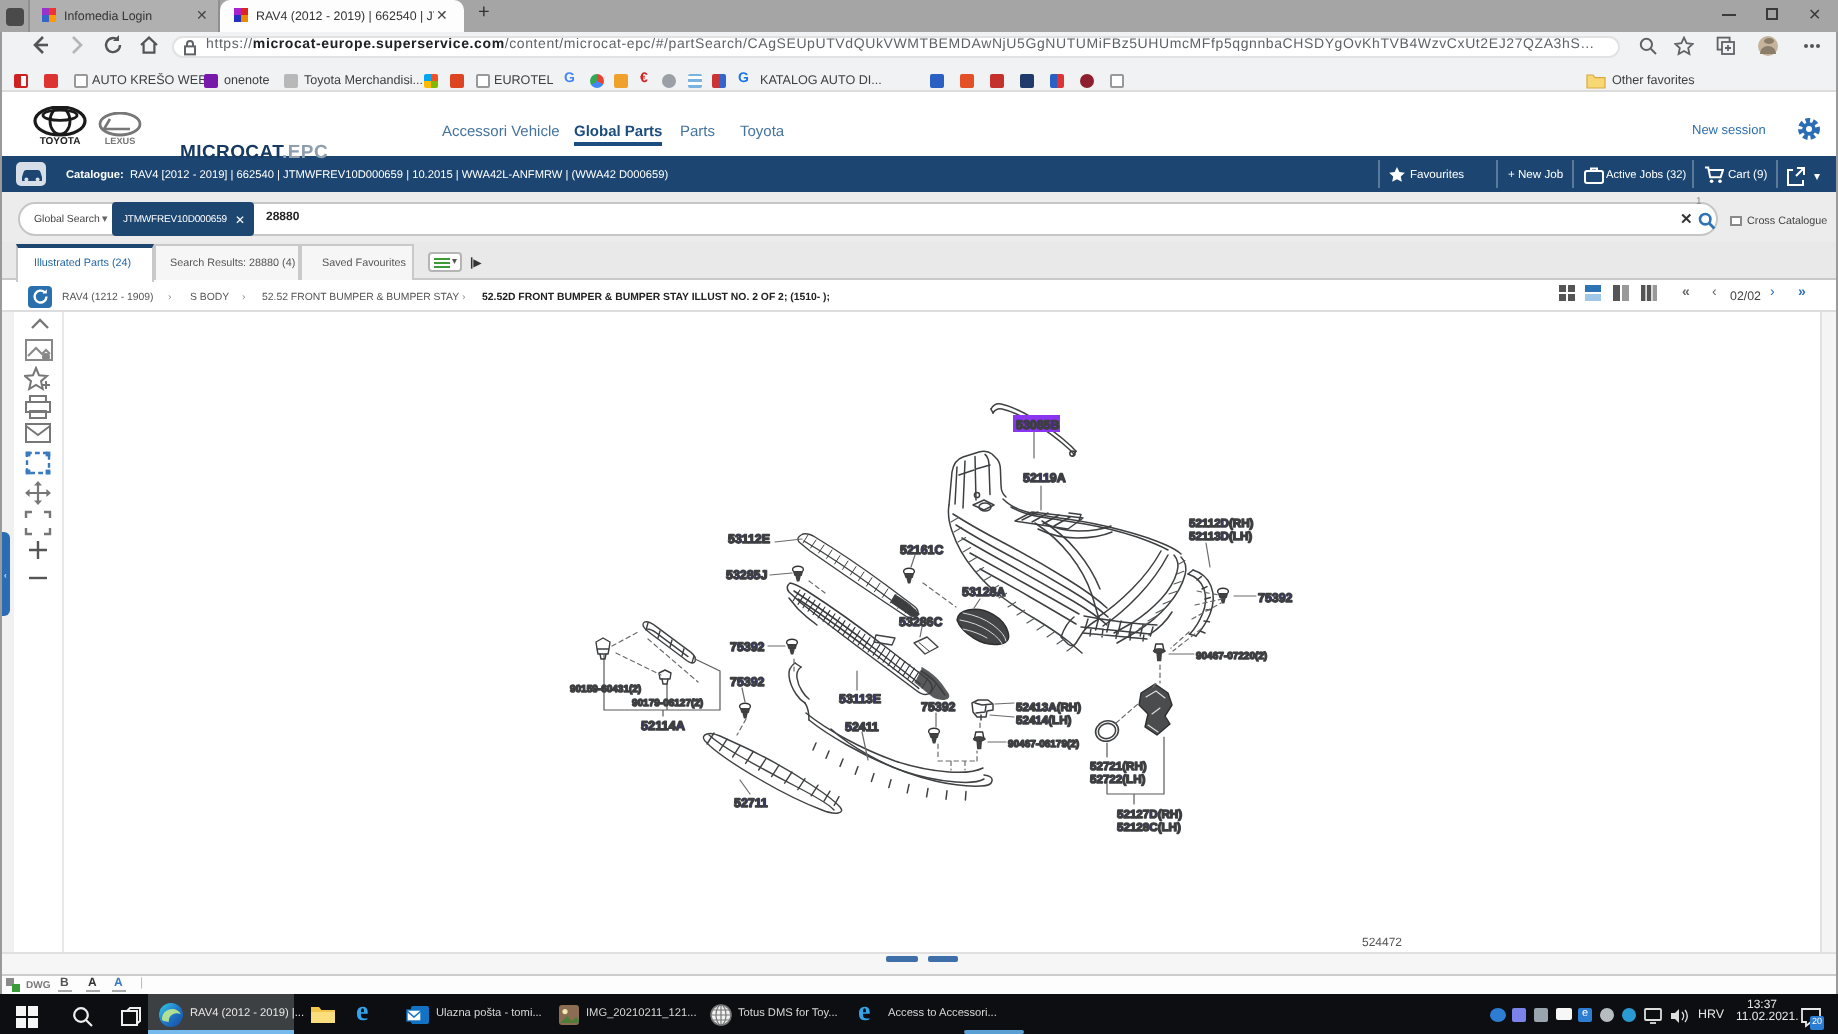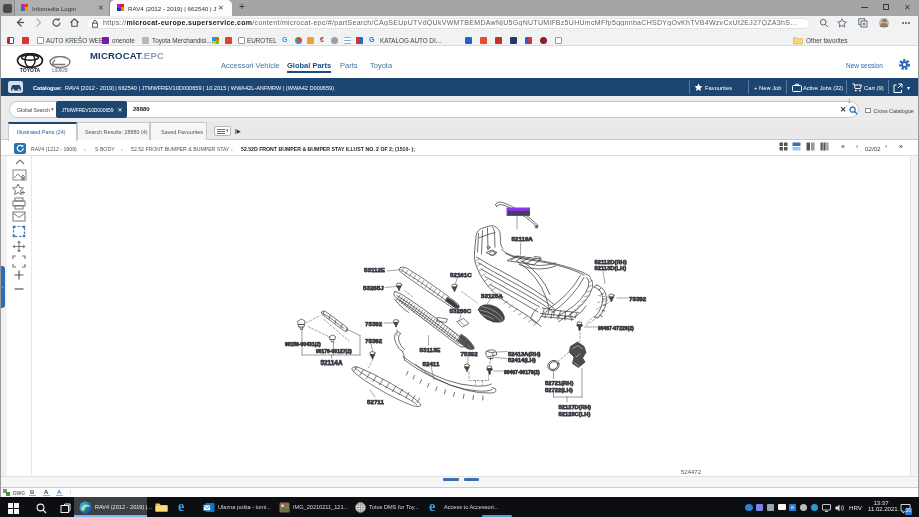--- a/index.html
+++ b/index.html
@@ -143,21 +143,21 @@
         <ellipse cx="14" cy="7.5" rx="12.5" ry="7" fill="none" stroke="#1a1a1a" stroke-width="1.6"></ellipse>
         <ellipse cx="14" cy="7.5" rx="5" ry="6.6" fill="none" stroke="#1a1a1a" stroke-width="1.4"></ellipse>
         <ellipse cx="14" cy="4.6" rx="8.5" ry="2.6" fill="none" stroke="#1a1a1a" stroke-width="1.4"></ellipse>
         <text x="14" y="19" text-anchor="middle" font-size="5" font-weight="bold" fill="#222" font-family="Liberation Sans">TOYOTA</text>
       </svg>
  <svg class="a" style="left:47px;top:56px" width="26" height="17" viewBox="0 0 26 17">
         <ellipse cx="13" cy="6" rx="10" ry="5.5" fill="none" stroke="#777" stroke-width="1.4"></ellipse>
         <path d="M8 3.5 5 8.5h13" fill="none" stroke="#777" stroke-width="1.3"></path>
         <text x="13" y="16" text-anchor="middle" font-size="4.6" font-weight="bold" fill="#777" font-family="Liberation Sans">LEXUS</text>
       </svg>
- <div class="a" style="left:90px;top:50px;font-size:9.5px;font-weight:bold;color:#173a63;letter-spacing:0.2px">MICROCAT<span style="color:#8e9eae;font-weight:bold">.EPC</span></div>
+ <div class="a" style="left:90px;top:71px;font-size:9.5px;font-weight:bold;color:#173a63;letter-spacing:0.2px">MICROCAT<span style="color:#8e9eae;font-weight:bold">.EPC</span></div>
  <div class="a menu" style="left:221px">Accessori Vehicle</div>
  <div class="a menu" style="left:287px;color:#1b4e7e;font-weight:bold">Global Parts</div>
  <div class="a" style="left:287px;top:71px;width:44px;height:2px;background:#1b4e7e"></div>
  <div class="a menu" style="left:340px">Parts</div>
  <div class="a menu" style="left:370px">Toyota</div>
  <div class="a" style="left:846px;top:61.5px;font-size:6.5px;color:#2e6fad">New session</div>
  <svg class="a" style="left:898px;top:58px" width="13" height="13" viewBox="0 0 13 13">
         <circle cx="6.5" cy="6.5" r="4.2" fill="none" stroke="#2a6db5" stroke-width="2.6" stroke-dasharray="2.2 1.4"></circle>
         <circle cx="6.5" cy="6.5" r="3.4" fill="#2a6db5"></circle>
         <circle cx="6.5" cy="6.5" r="1.5" fill="#fff"></circle>

